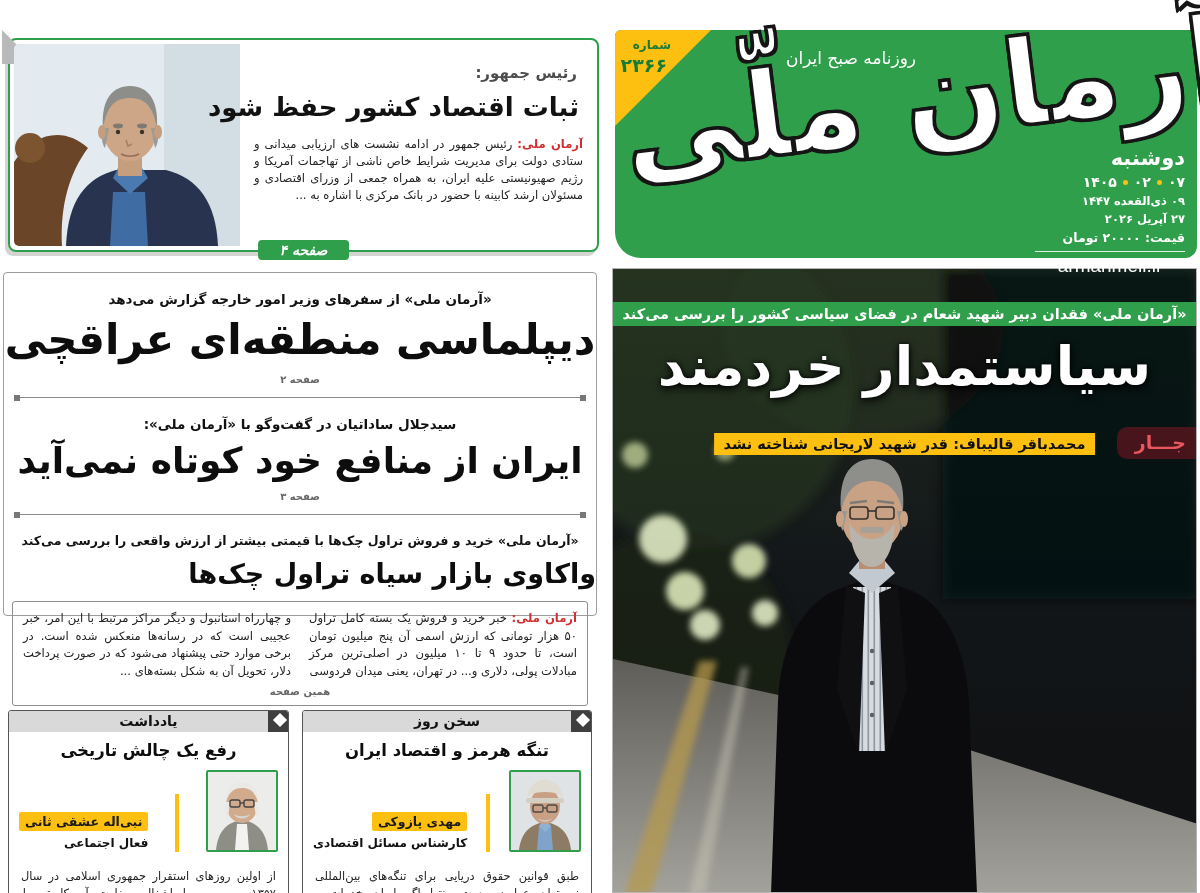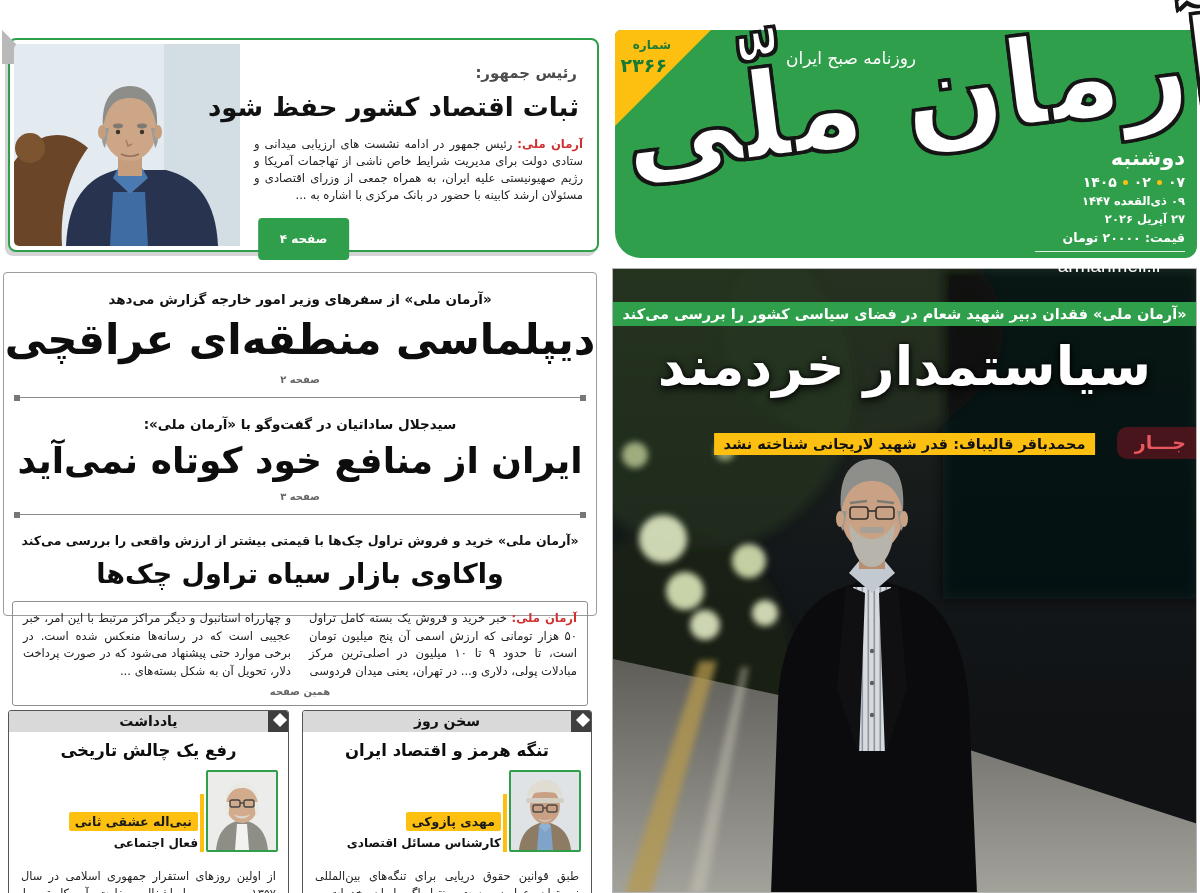--- a/index.html
+++ b/index.html
@@ -43,50 +43,50 @@
              clip-path:polygon(0 100%,100% 0,100% 100%);transform:rotate(90deg);}
   .fold-green{position:absolute;left:6px;top:6px;width:18px;height:14px;background:var(--green);
               clip-path:polygon(0 100%,100% 0,100% 100%);transform:rotate(180deg);}
   .pres-photo{position:absolute;left:4px;top:4px;width:226px;height:202px;overflow:hidden;border-radius:5px 0 0 5px;}
   .pres-text{position:absolute;left:240px;right:14px;top:10px;bottom:8px;direction:rtl;text-align:right;}
   .pres-kicker{color:#4c4c4c;font-size:15px;font-weight:bold;margin:14px 6px 10px 0;}
   .pres-headline{color:#111;font-size:26px;font-weight:900;margin:0 4px 14px 0;white-space:nowrap;}
   .pres-lead{font-size:11.6px;line-height:17px;text-align:justify;color:#222;padding-left:4px;}
   .red-label{color:var(--red);font-weight:900;}
   .page-pill{position:absolute;left:50%;bottom:-10px;transform:translateX(-50%);background:var(--green);
-             color:#fff;font-size:12px;font-weight:bold;padding:14px 22px;border-radius:4px;}
+             color:#fff;font-size:14px;font-weight:bold;padding:2px 22px;border-radius:4px;font-style:italic;}
 
   
   .main-box{position:absolute;left:3px;top:272px;width:594px;height:344px;background:#fff;
             border:1.5px solid #9c9c9c;border-radius:4px;text-align:center;direction:rtl;}
   .kicker{font-size:13.5px;font-weight:bold;color:#111;margin-top:18px;}
   .kicker.small{font-size:12.5px;}
   .headline-xl{font-size:42px;font-weight:900;color:#0d0d0d;margin-top:8px;white-space:nowrap;}
   .headline-lg{font-size:36px;font-weight:900;color:#0d0d0d;margin-top:8px;white-space:nowrap;}
-  .headline-md{font-size:27px;font-weight:900;color:#0d0d0d;margin-top:10px;white-space:nowrap;}
+  .headline-md{font-size:27px;font-weight:900;color:#0d0d0d;margin-top:10px;white-space:nowrap;text-align:right;}
   .page-ref{font-size:10px;color:#666;font-weight:bold;margin-top:10px;}
   .divider{position:relative;height:1px;background:#8a8a8a;margin:12px 14px;}
   .divider::before,.divider::after{content:"";position:absolute;top:-2.5px;width:6px;height:6px;background:#777;}
   .divider::before{right:-4px;} .divider::after{left:-4px;}
   .travel-body{margin:12px 8px 0 8px;border:1.5px solid #8f8f8f;border-radius:3px;padding:8px 10px 4px 10px;}
   .travel-cols{display:flex;gap:18px;direction:rtl;}
   .travel-col{flex:1;font-size:11.6px;line-height:17.5px;text-align:justify;color:#222;}
   .same-page{font-size:10px;color:#666;font-weight:bold;margin:6px 0 4px 0;}
 
   
   .col-box{position:absolute;top:710px;height:200px;background:#fff;border:1.5px solid #555;
            border-radius:3px;direction:rtl;overflow:hidden;}
   .col-box.note{left:8px;width:281px;}
   .col-box.speech{left:302px;width:290px;}
   .col-hdr{position:relative;height:22px;background:var(--hdr-gray);margin:-1px -1px 0 -1px;
            text-align:center;font-size:14px;font-weight:900;color:#111;line-height:22px;}
   .hdr-diamond{position:absolute;right:-3px;top:-2px;width:24px;height:24px;background:#3f3f3f;}
   .hdr-diamond::after{content:"";position:absolute;left:7px;top:7px;width:10px;height:10px;background:#fff;transform:rotate(45deg);}
   .col-headline{text-align:center;font-size:16.5px;font-weight:900;color:#0d0d0d;margin-top:9px;}
-  .author-row{display:flex;direction:rtl;align-items:flex-end;justify-content:flex-start;margin:8px 10px 16px 10px;gap:2px;min-height:84px;}
+  .author-row{display:flex;direction:rtl;align-items:flex-end;justify-content:space-between;margin:8px 10px 16px 10px;gap:2px;min-height:84px;}
   .author-photo{width:72px;height:82px;border:2px solid var(--green);border-radius:2px;overflow:hidden;flex:0 0 auto;}
   .author-bar{width:4px;height:58px;background:var(--yellow);flex:0 0 auto;}
   .author-meta{display:flex;flex-direction:column;align-items:flex-start;gap:5px;padding-bottom:2px;}
   .author-name{background:var(--yellow);color:#1a1a1a;font-size:12.5px;font-weight:900;padding:2px 6px;border-radius:2px;}
   .author-role{font-size:12px;font-weight:900;color:#111;}
   .col-body{font-size:11.4px;line-height:16.5px;text-align:justify;color:#222;margin:8px 12px 0 12px;}
 
   
   .photo-story{position:absolute;left:612px;top:268px;width:585px;height:625px;border:1px solid #b5b5b5;
                overflow:hidden;background:#0e1112;}

